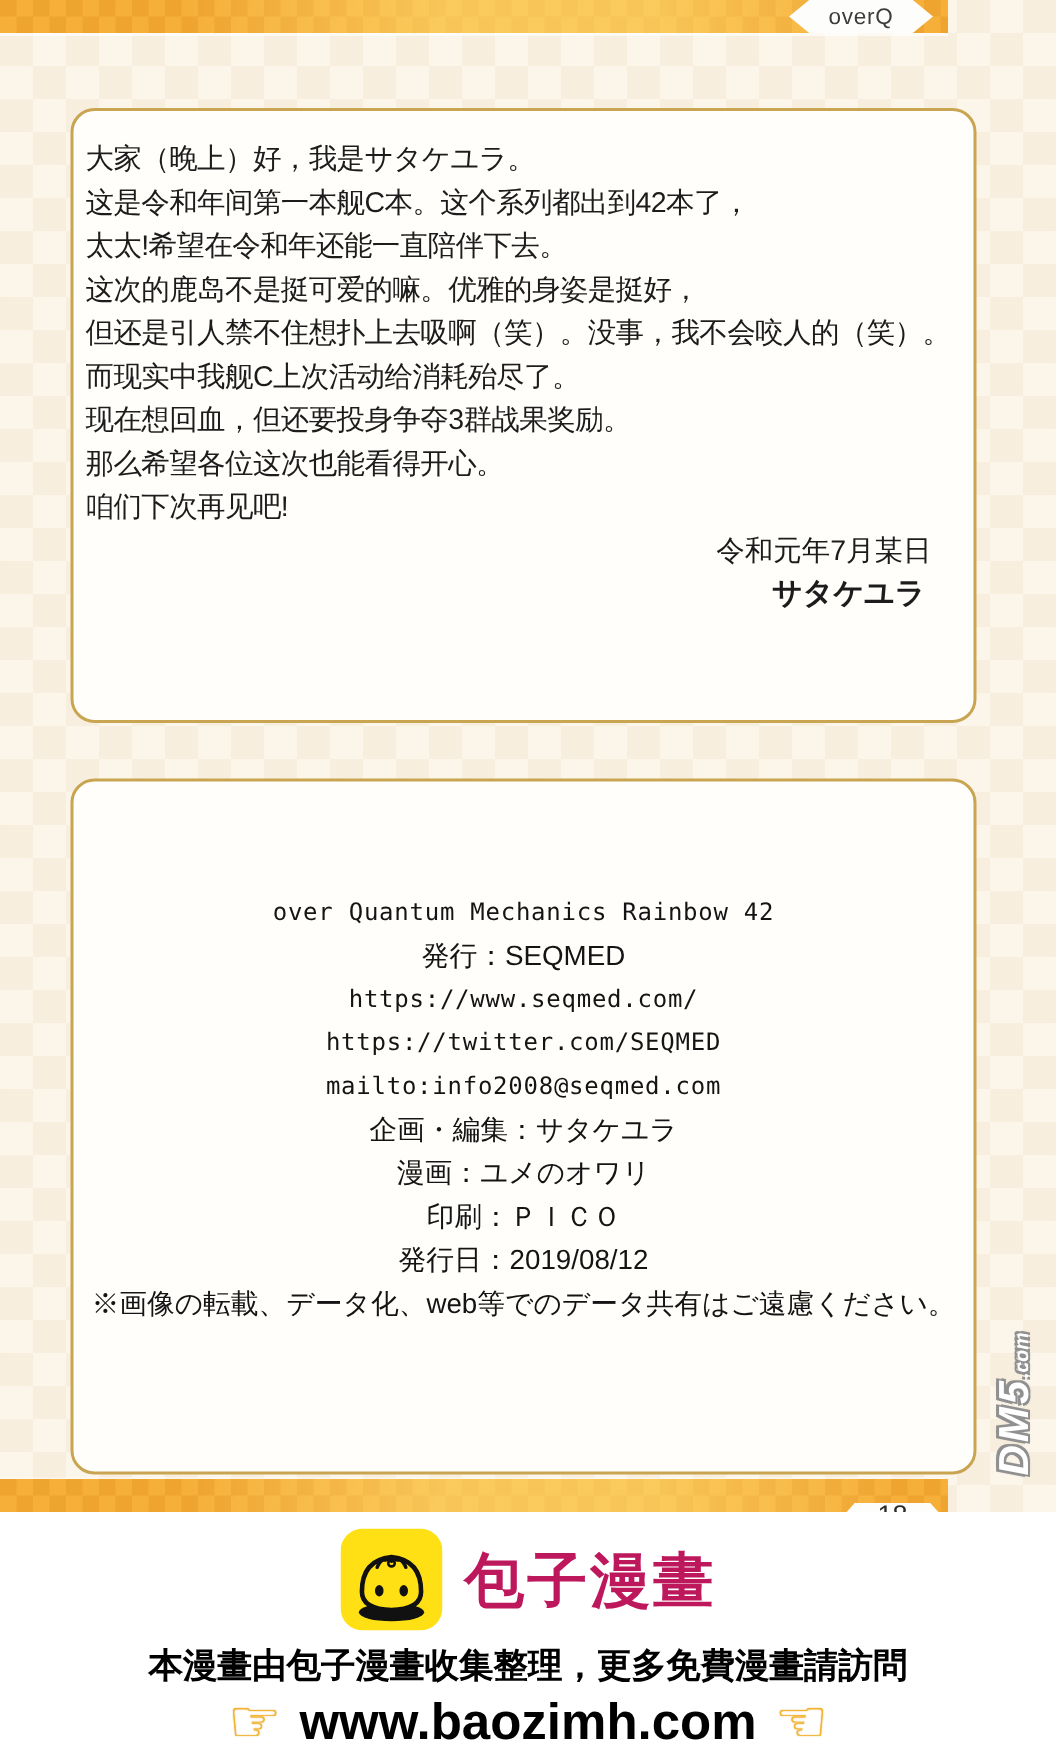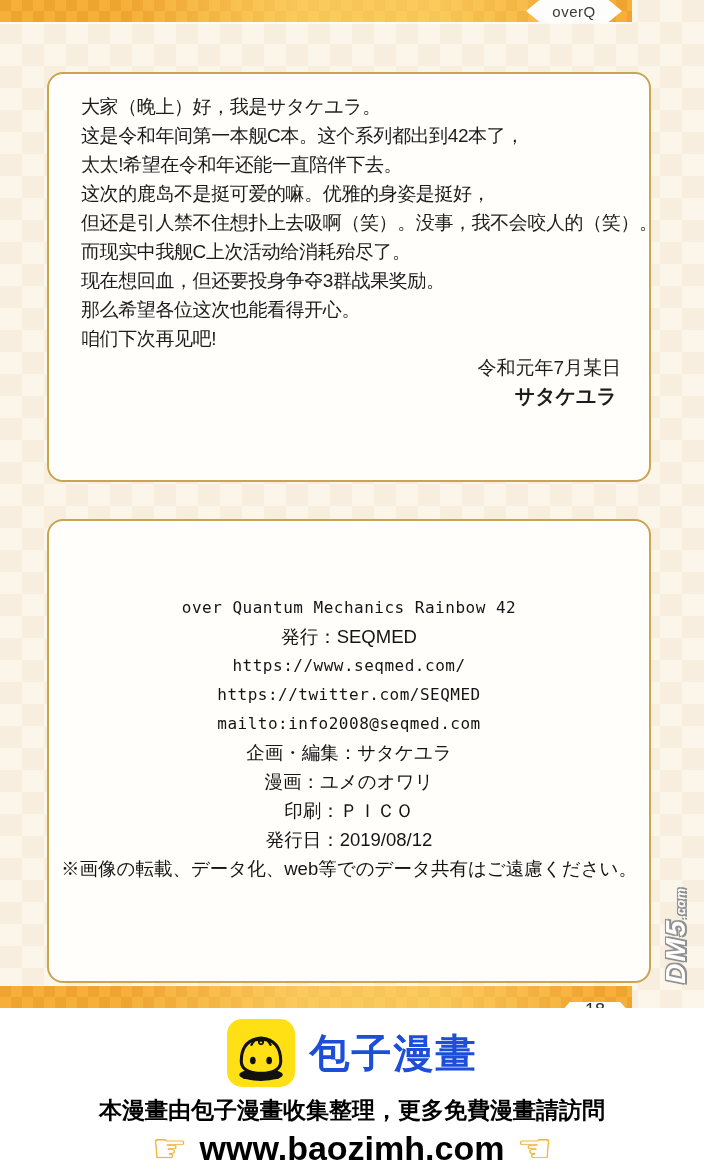--- a/index.html
+++ b/index.html
@@ -29,42 +29,42 @@
     display:flex;align-items:center;justify-content:center;}
   .badge-top{right:10px;width:96px;}
   .badge-top span{font-size:15px;color:#3c3c3c;letter-spacing:.5px;}
   .badge-bottom{right:2px;width:70px;overflow:visible;margin-top:16px;}
   .badge-bottom span{font-size:18px;color:#2b2b2b;position:relative;top:-3px;}
 
   
   .panel{position:absolute;left:47px;width:604px;background:#fffefb;
     border:2px solid #c9a552;border-radius:16px;box-sizing:border-box;
     box-shadow:0 0 0 1px rgba(255,255,255,.8) inset;}
-  .afterword{top:72px;height:410px;padding:18px 20px 0 32px;}
+  .afterword{top:72px;height:410px;padding:18px 20px 0 8px;}
   .afterword p{margin:0;font-size:19px;line-height:29px;letter-spacing:-0.4px;color:#1c1c1c;white-space:nowrap;}
   .afterword .right{text-align:right;padding-right:8px;letter-spacing:0;}
   .afterword .sig{font-weight:bold;font-size:20px;padding-right:12px;}
 
   .colophon{top:519px;height:464px;padding:72px 10px 0 10px;text-align:center;}
   .colophon p{margin:0;font-size:18.5px;line-height:29px;color:#141414;white-space:nowrap;}
   .colophon p.mono{font-family:"DejaVu Sans Mono","Liberation Mono",monospace;font-size:16px;letter-spacing:.5px;}
 
   
   .watermark{position:absolute;left:600px;top:921px;width:150px;height:30px;
     transform:rotate(-90deg);display:flex;align-items:baseline;justify-content:center;
     font-weight:bold;font-style:italic;color:#fff;
     text-shadow:-1.5px -1.5px 0 #909090,1.5px -1.5px 0 #909090,-1.5px 1.5px 0 #909090,1.5px 1.5px 0 #909090,0 0 3px #b5b5b5;}
   .watermark .big{font-size:28px;letter-spacing:2px;}
   .watermark .small{font-size:13px;}
 
   
   .site-footer{position:absolute;left:0;top:1008px;width:704px;height:168px;background:#ffffff;text-align:center;}
   .logo-row{display:flex;align-items:center;justify-content:center;gap:15px;padding-top:11px;}
   .logo-icon{width:68px;height:68px;display:block;}
-  .logo-text{font-size:40px;font-weight:800;color:#1d4ed8;letter-spacing:2px;font-family:Liberation Mono, monospace;}
+  .logo-text{font-size:40px;font-weight:800;color:#be185d;letter-spacing:2px;font-family:Liberation Mono, monospace;}
   .promo{margin:8px 0 0 0;font-size:23px;font-weight:700;color:#000;}
   .url-row{margin:2px 0 0 0;font-size:34px;font-weight:700;color:#000;display:flex;align-items:center;justify-content:center;gap:12px;}
   .hand{color:#f3b229;font-size:40px;font-weight:400;line-height:1;text-shadow:0 0 1px #e0a020;}
 </style>
 </head>
 <body>
 
 <div class="page">
 
   <div class="bar bar-top">

